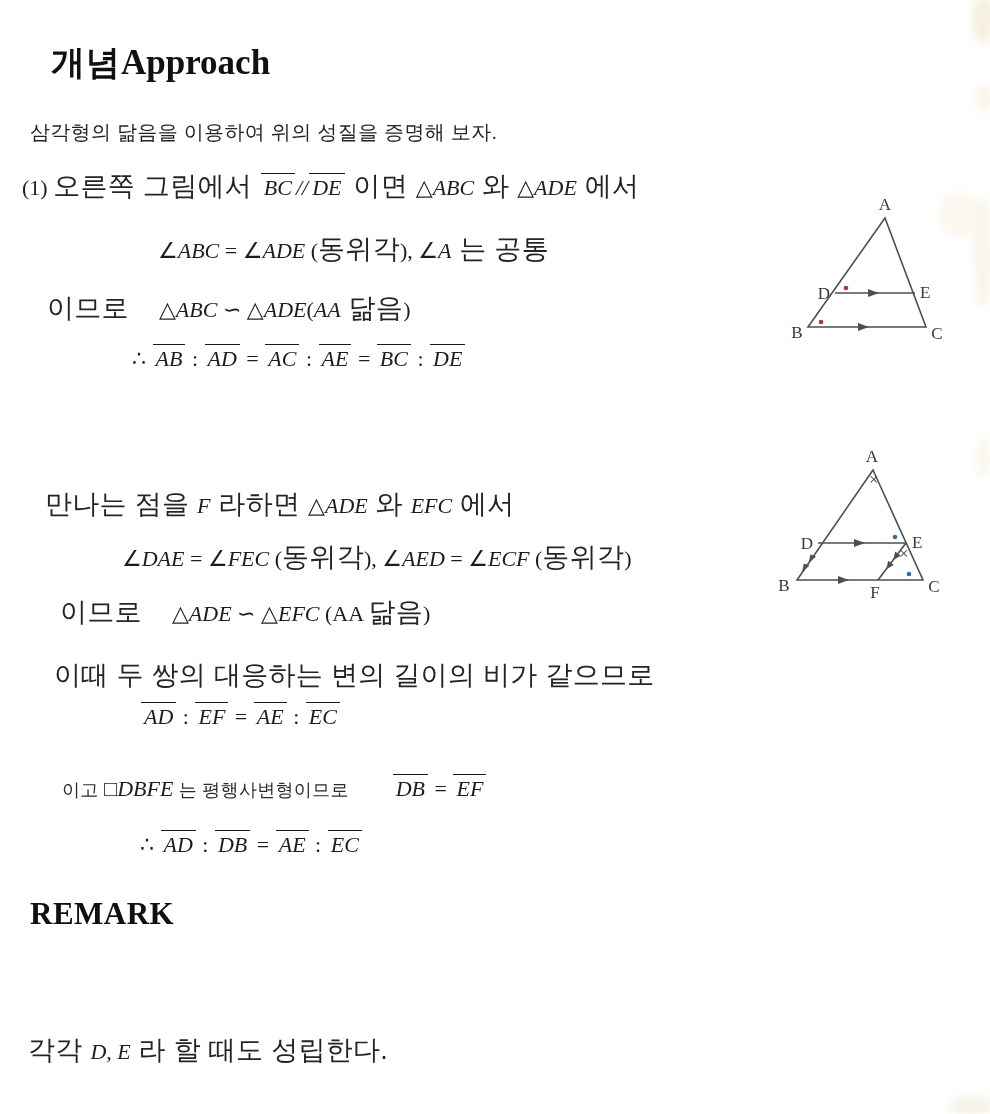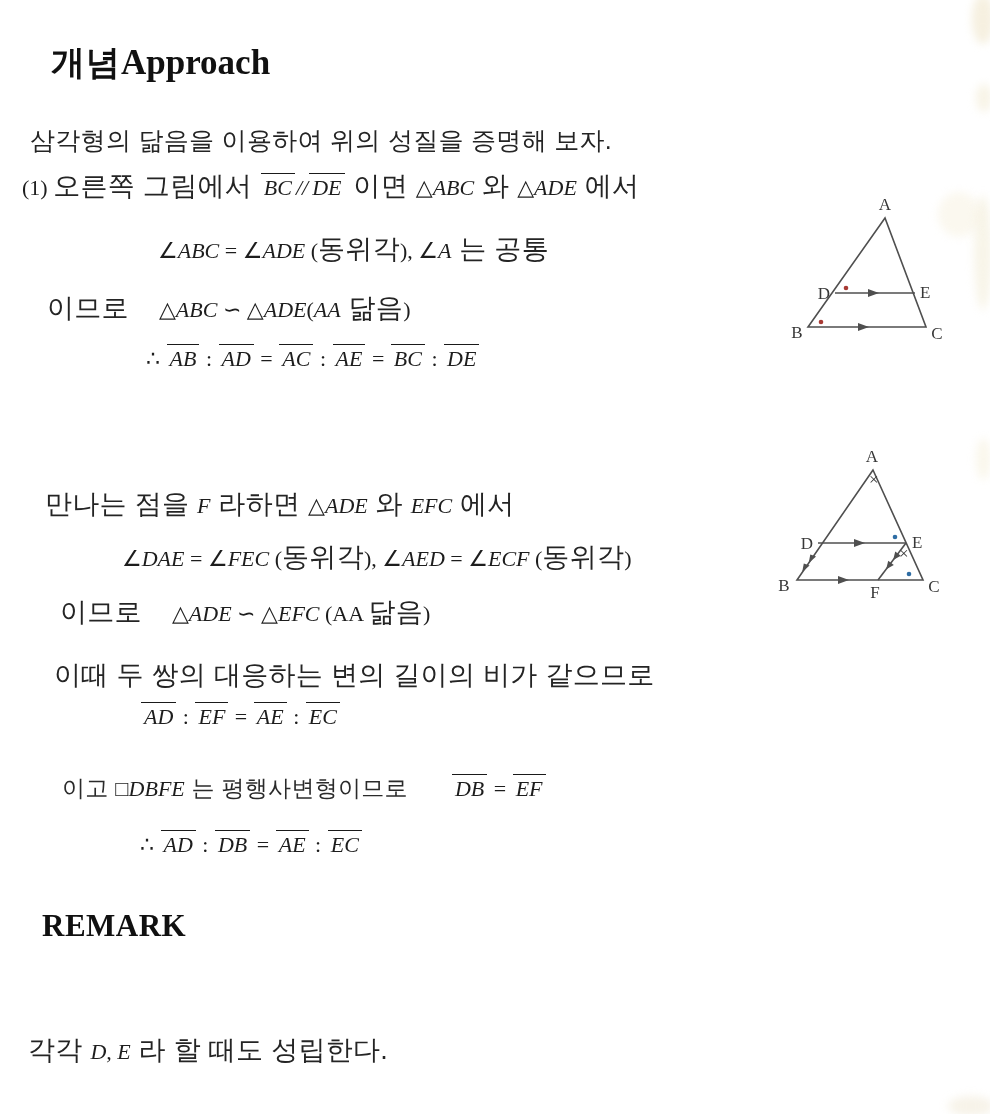--- a/index.html
+++ b/index.html
@@ -1,58 +1,58 @@
 <!DOCTYPE html>
 <html><head>
 <meta charset="utf-8">
 <style>
   html,body{margin:0;padding:0;background:#ffffff;}
   .page{position:relative;width:990px;height:1114px;background:#ffffff;overflow:hidden;
         font-family:"Liberation Sans",sans-serif;color:#1f1f1f;}
   .ln{position:absolute;white-space:nowrap;line-height:1.25;}
   
   .k {font-family:"Liberation Sans",sans-serif;font-size:27px;color:#242424;letter-spacing:.3px;}
-  .k-sm{font-family:"Liberation Sans",sans-serif;font-size:23px;color:#2a2a2a;letter-spacing:.3px;}
+  .k-sm{font-family:"Liberation Sans",sans-serif;font-size:18px;color:#2a2a2a;letter-spacing:.3px;}
   .r {font-family:"Liberation Serif",serif;font-size:22px;color:#1d1d1d;}
   .s {font-family:"Liberation Serif",serif;font-size:22px;color:#1d1d1d;}
   .v {font-family:"Liberation Serif",serif;font-style:italic;font-size:22px;color:#1d1d1d;}
   .o {font-family:"Liberation Serif",serif;font-style:italic;font-size:22px;color:#1d1d1d;
       display:inline-block;border-top:1.6px solid #1a1a1a;padding:2px 3px 0 3px;line-height:1.05;margin:0 1px;}
   .g1{margin-left:30px;}
   .g2{margin-left:44px;}
   .title{position:absolute;left:43px;top:32px;margin:8px;white-space:nowrap;}
   .t-kr{font-family:"Liberation Sans",sans-serif;font-weight:bold;font-size:34px;color:#111;letter-spacing:1px;}
   .t-en{font-family:"Liberation Serif",serif;font-weight:bold;font-size:35px;color:#111;}
-  .remark{position:absolute;left:30px;top:896px;margin:12px;font-family:"Liberation Serif",serif;
+  .remark{position:absolute;left:30px;top:896px;margin:0;font-family:"Liberation Serif",serif;
           font-weight:bold;font-size:31px;color:#101010;letter-spacing:.5px;}
   .fig{position:absolute;}
   .fig line,.fig path.edge{stroke:#4f4f4f;stroke-width:1.6;fill:none;}
   .fig text{font-family:"Liberation Serif",serif;font-size:17px;fill:#383838;}
   .fig .ah{fill:#4f4f4f;stroke:none;}
   .dot-r{fill:#a83a34;}
   .dot-b{fill:#2e6da4;}
   .xmark{font-size:9px;fill:#c0524c;font-family:"Liberation Serif",serif;}
   .smudge{position:absolute;border-radius:50%;filter:blur(4px);pointer-events:none;}
 </style>
 </head>
 <body>
 
 <div class="page">
 
   <h1 class="title"><span class="t-kr">개념</span><span class="t-en">Approach</span></h1>
 
-  <p class="ln k" style="left:30px;top:100px;font-size:25px">삼각형의 닮음을 이용하여 위의 성질을 증명해 보자.</p>
+  <p class="ln k" style="left:30px;top:100px;font-size:20px">삼각형의 닮음을 이용하여 위의 성질을 증명해 보자.</p>
 
   <p class="ln" style="left:22px;top:154px"><span class="r">(1) </span><span class="k">오른쪽 그림에서 </span><span class="o">BC</span><span class="v">//</span><span class="o">DE</span><span class="k"> 이면 </span><span class="s">△</span><span class="v">ABC</span><span class="k"> 와 </span><span class="s">△</span><span class="v">ADE</span><span class="k"> 에서</span></p>
 
   <p class="ln" style="left:158px;top:217px"><span class="s">∠</span><span class="v">ABC</span><span class="r"> = </span><span class="s">∠</span><span class="v">ADE</span><span class="r"> (</span><span class="k">동위각</span><span class="r">), </span><span class="s">∠</span><span class="v">A</span><span class="k"> 는 공통</span></p>
 
   <p class="ln" style="left:47px;top:276px"><span class="k">이므로</span><span class="s g1">△</span><span class="v">ABC</span><span class="r"> ∽ </span><span class="s">△</span><span class="v">ADE</span><span class="r">(</span><span class="v">AA</span><span class="k"> 닮음</span><span class="r">)</span></p>
 
-  <p class="ln" style="left:146px;top:328px"><span class="r">∴ </span><span class="o">AB</span><span class="r"> : </span><span class="o">AD</span><span class="r"> = </span><span class="o">AC</span><span class="r"> : </span><span class="o">AE</span><span class="r"> = </span><span class="o">BC</span><span class="r"> : </span><span class="o">DE</span></p>
+  <p class="ln" style="left:132px;top:328px"><span class="r">∴ </span><span class="o">AB</span><span class="r"> : </span><span class="o">AD</span><span class="r"> = </span><span class="o">AC</span><span class="r"> : </span><span class="o">AE</span><span class="r"> = </span><span class="o">BC</span><span class="r"> : </span><span class="o">DE</span></p>
 
 
   <p class="ln" style="left:45px;top:472px"><span class="k">만나는 점을 </span><span class="v">F</span><span class="k"> 라하면 </span><span class="s">△</span><span class="v">ADE</span><span class="k"> 와 </span><span class="v">EFC</span><span class="k"> 에서</span></p>
 
   <p class="ln" style="left:122px;top:525px"><span class="s">∠</span><span class="v">DAE</span><span class="r"> = </span><span class="s">∠</span><span class="v">FEC</span><span class="r"> (</span><span class="k">동위각</span><span class="r">), </span><span class="s">∠</span><span class="v">AED</span><span class="r"> = </span><span class="s">∠</span><span class="v">ECF</span><span class="r"> (</span><span class="k">동위각</span><span class="r">)</span></p>
 
   <p class="ln" style="left:60px;top:580px"><span class="k">이므로</span><span class="s g1">△</span><span class="v">ADE</span><span class="r"> ∽ </span><span class="s">△</span><span class="v">EFC</span><span class="r"> (AA </span><span class="k">닮음</span><span class="r">)</span></p>
 
   <p class="ln" style="left:140px;top:686px"><span class="o">AD</span><span class="r"> : </span><span class="o">EF</span><span class="r"> = </span><span class="o">AE</span><span class="r"> : </span><span class="o">EC</span></p>
 

